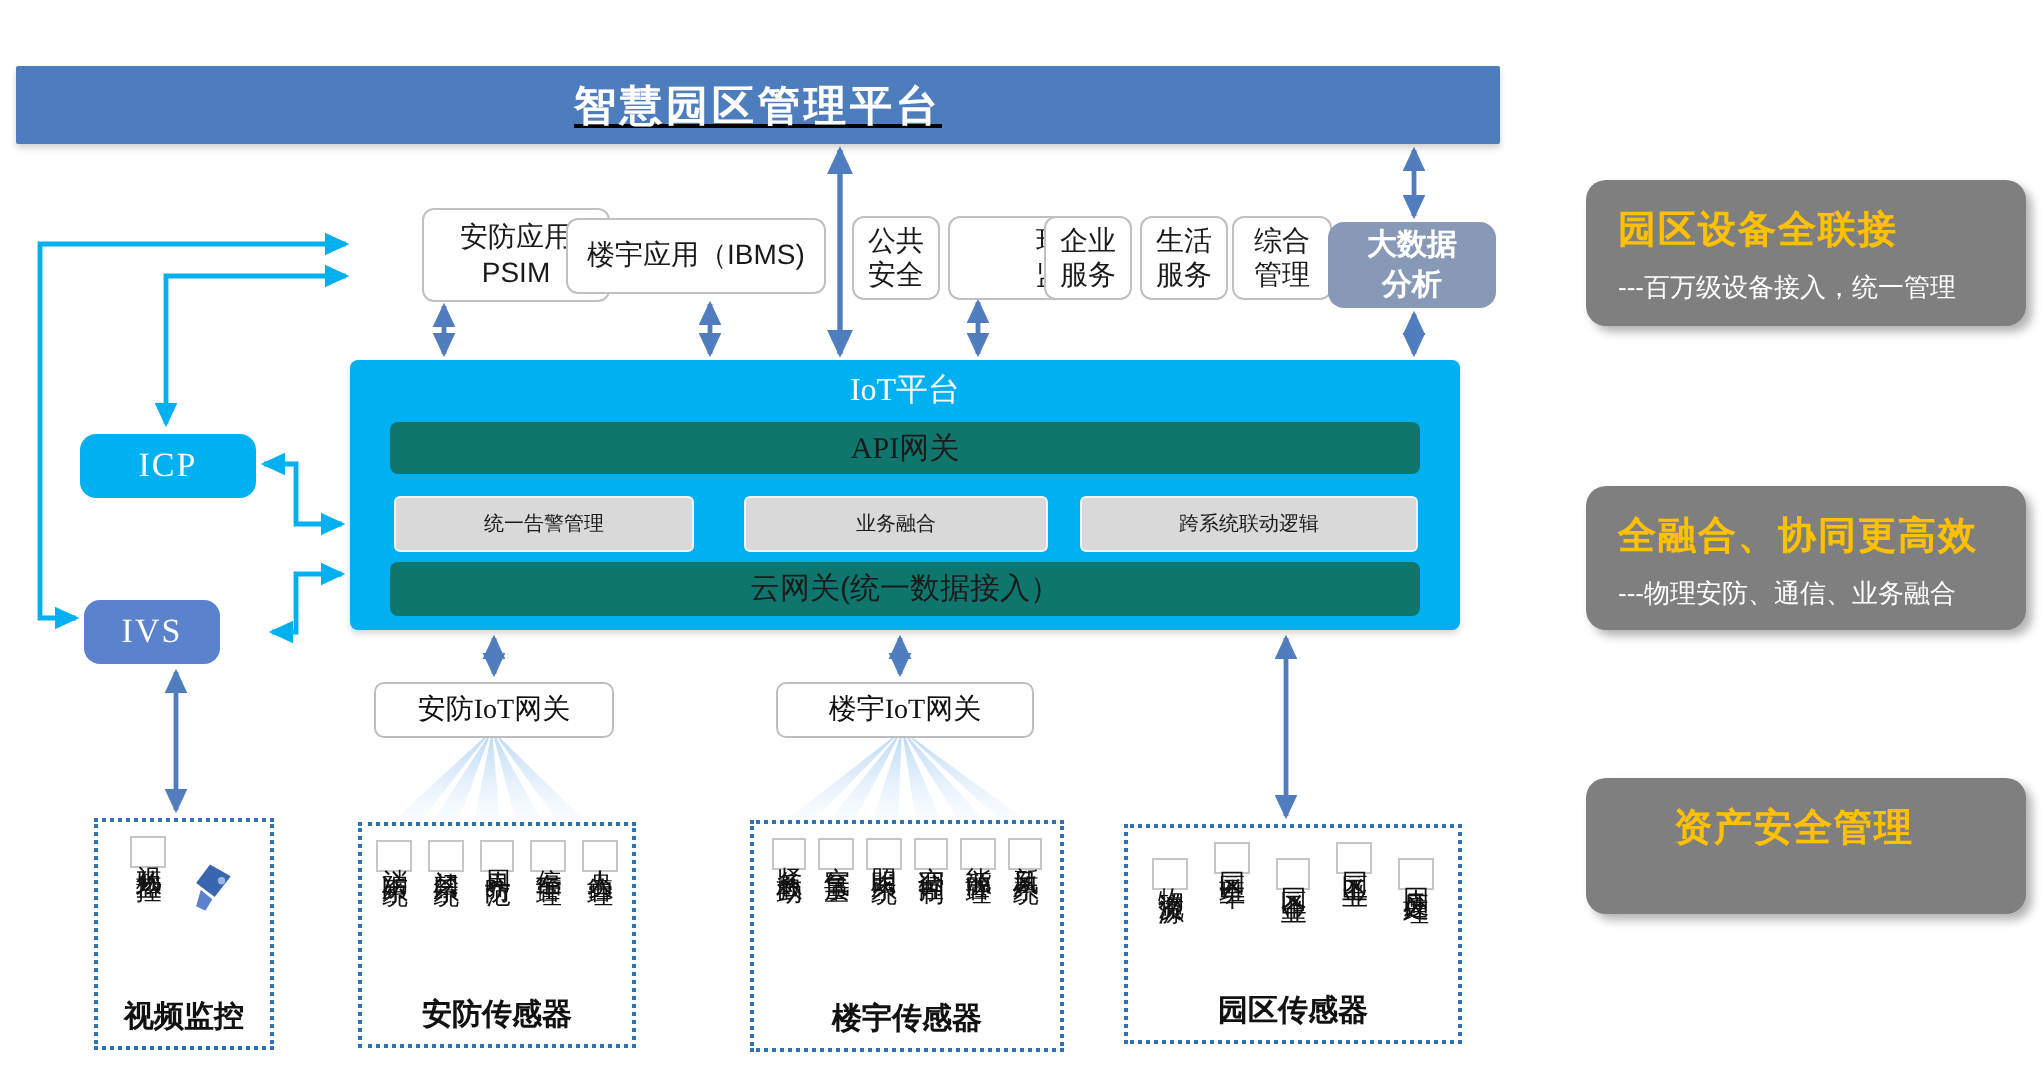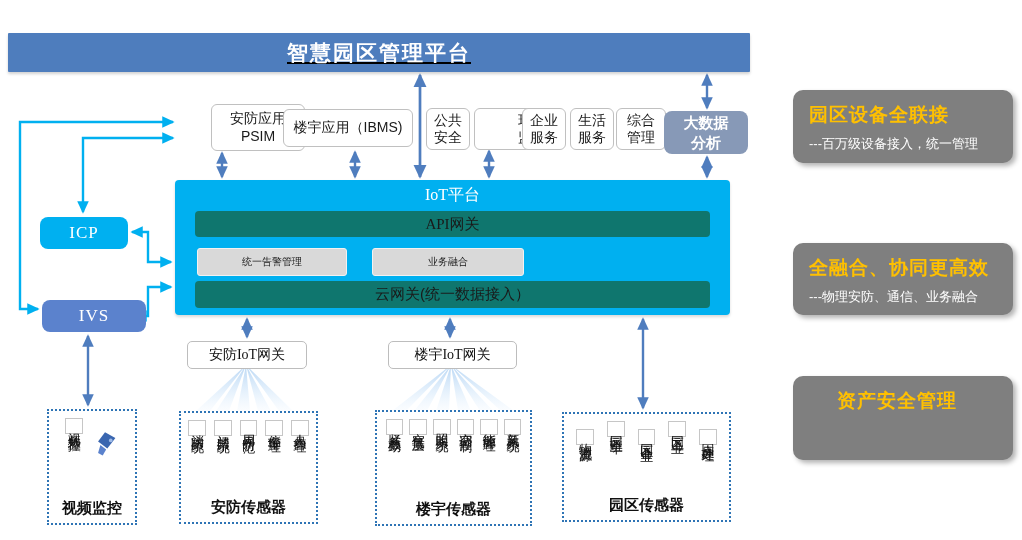--- a/index.html
+++ b/index.html
@@ -14,21 +14,21 @@
           box-shadow:0 2px 3px rgba(0,0,0,.18);text-decoration:underline;}
   .banner span{color:#fff;font-size:21px;font-weight:bold;letter-spacing:2px;}
 
   .box{position:absolute;z-index:2;background:#fff;border:1px solid #c0c0c0;border-radius:6px;
        display:flex;align-items:center;justify-content:center;text-align:center;
        font-size:14px;color:#1a1a1a;line-height:1.25;}
 
   .bluenode{position:absolute;z-index:2;border-radius:8px;display:flex;align-items:center;justify-content:center;
             color:#fff;font-size:17px;letter-spacing:1px;}
   .icp{left:40px;top:217px;width:88px;height:32px;background:#00b0f0;}
-  .ivs{left:42px;top:300px;width:104px;height:32px;background:#5b82cd;}
+  .ivs{left:42px;top:300px;width:68px;height:32px;background:#5b82cd;}
   .bigdata{left:664px;top:111px;width:84px;height:43px;background:#8799b7;border-radius:8px;
            position:absolute;z-index:2;display:flex;align-items:center;justify-content:center;
            color:#fff;font-size:15px;text-align:center;line-height:1.3;font-weight:bold;}
 
   .platform{position:absolute;z-index:2;left:175px;top:180px;width:555px;height:135px;
             background:#00b0f0;border-radius:4px;box-shadow:0 2px 3px rgba(0,0,0,.15);}
   .platform .ptitle{position:absolute;left:0;top:5px;width:100%;text-align:center;color:#fff;font-size:16px;}
   .gbar{position:absolute;background:#0f766e;border-radius:4px;display:flex;align-items:center;
         justify-content:center;color:#1a1a1a;font-size:15px;text-align:right;}
   .api{left:20px;top:31px;width:515px;height:26px;}
@@ -55,21 +55,21 @@
   .g-park .items{gap:13px;}
   .g-park .vitem:nth-child(odd){margin-top:8px;}
   .camicon{width:28px;height:30px;margin-top:12px;}
 
   .benefit{position:absolute;z-index:2;left:793px;width:220px;background:#7f7f7f;border-radius:10px;
            box-shadow:3px 3px 5px rgba(0,0,0,.3);padding:12px 0 0 16px;box-sizing:border-box;}
   .benefit h3{margin:0;color:#ffc000;font-size:19px;font-weight:bold;letter-spacing:1px;}
   .benefit p{margin:7px 0 0 0;color:#fff;font-size:13px;}
   .b1{top:90px;height:73px;}
   .b2{top:243px;height:72px;}
-  .b3{top:376px;height:84px;padding-left:44px;}
+  .b3{top:389px;height:68px;padding-left:44px;}
 </style>
 </head>
 <body>
 
 <div class="canvas">
 
   <svg class="overlay" width="1022" height="540" viewBox="0 0 1022 540">
     <defs>
       <marker id="mB" viewBox="0 0 8 8" refX="6.5" refY="4" markerWidth="5.5" markerHeight="5.5" orient="auto-start-reverse">
         <path d="M0,0.5 L7.5,4 L0,7.5 Z" fill="#4f7dbe"></path>
@@ -142,20 +142,21 @@
 分析</div>
 
   <div class="bluenode icp serif">ICP</div>
   <div class="bluenode ivs serif">IVS</div>
 
   <div class="platform">
     <div class="ptitle serif">IoT平台</div>
     <div class="gbar api serif">API网关</div>
     <div class="module" style="left:22px;width:148px;">统一告警管理</div>
     <div class="module" style="left:197px;width:150px;">业务融合</div>
+    <div class="module" style="left:365px;width:167px;">跨系统联动逻辑</div>
     <div class="gbar cloud">云网关(统一数据接入）</div>
   </div>
 
   <div class="gateway serif" style="left:187px;width:118px;">安防IoT网关</div>
   <div class="gateway serif" style="left:388px;width:127px;">楼宇IoT网关</div>
 
   <div class="sensorbox g-video">
     <div class="items">
       <span class="vitem">视频监控</span>
       <svg class="camicon" viewBox="0 0 24 26">

